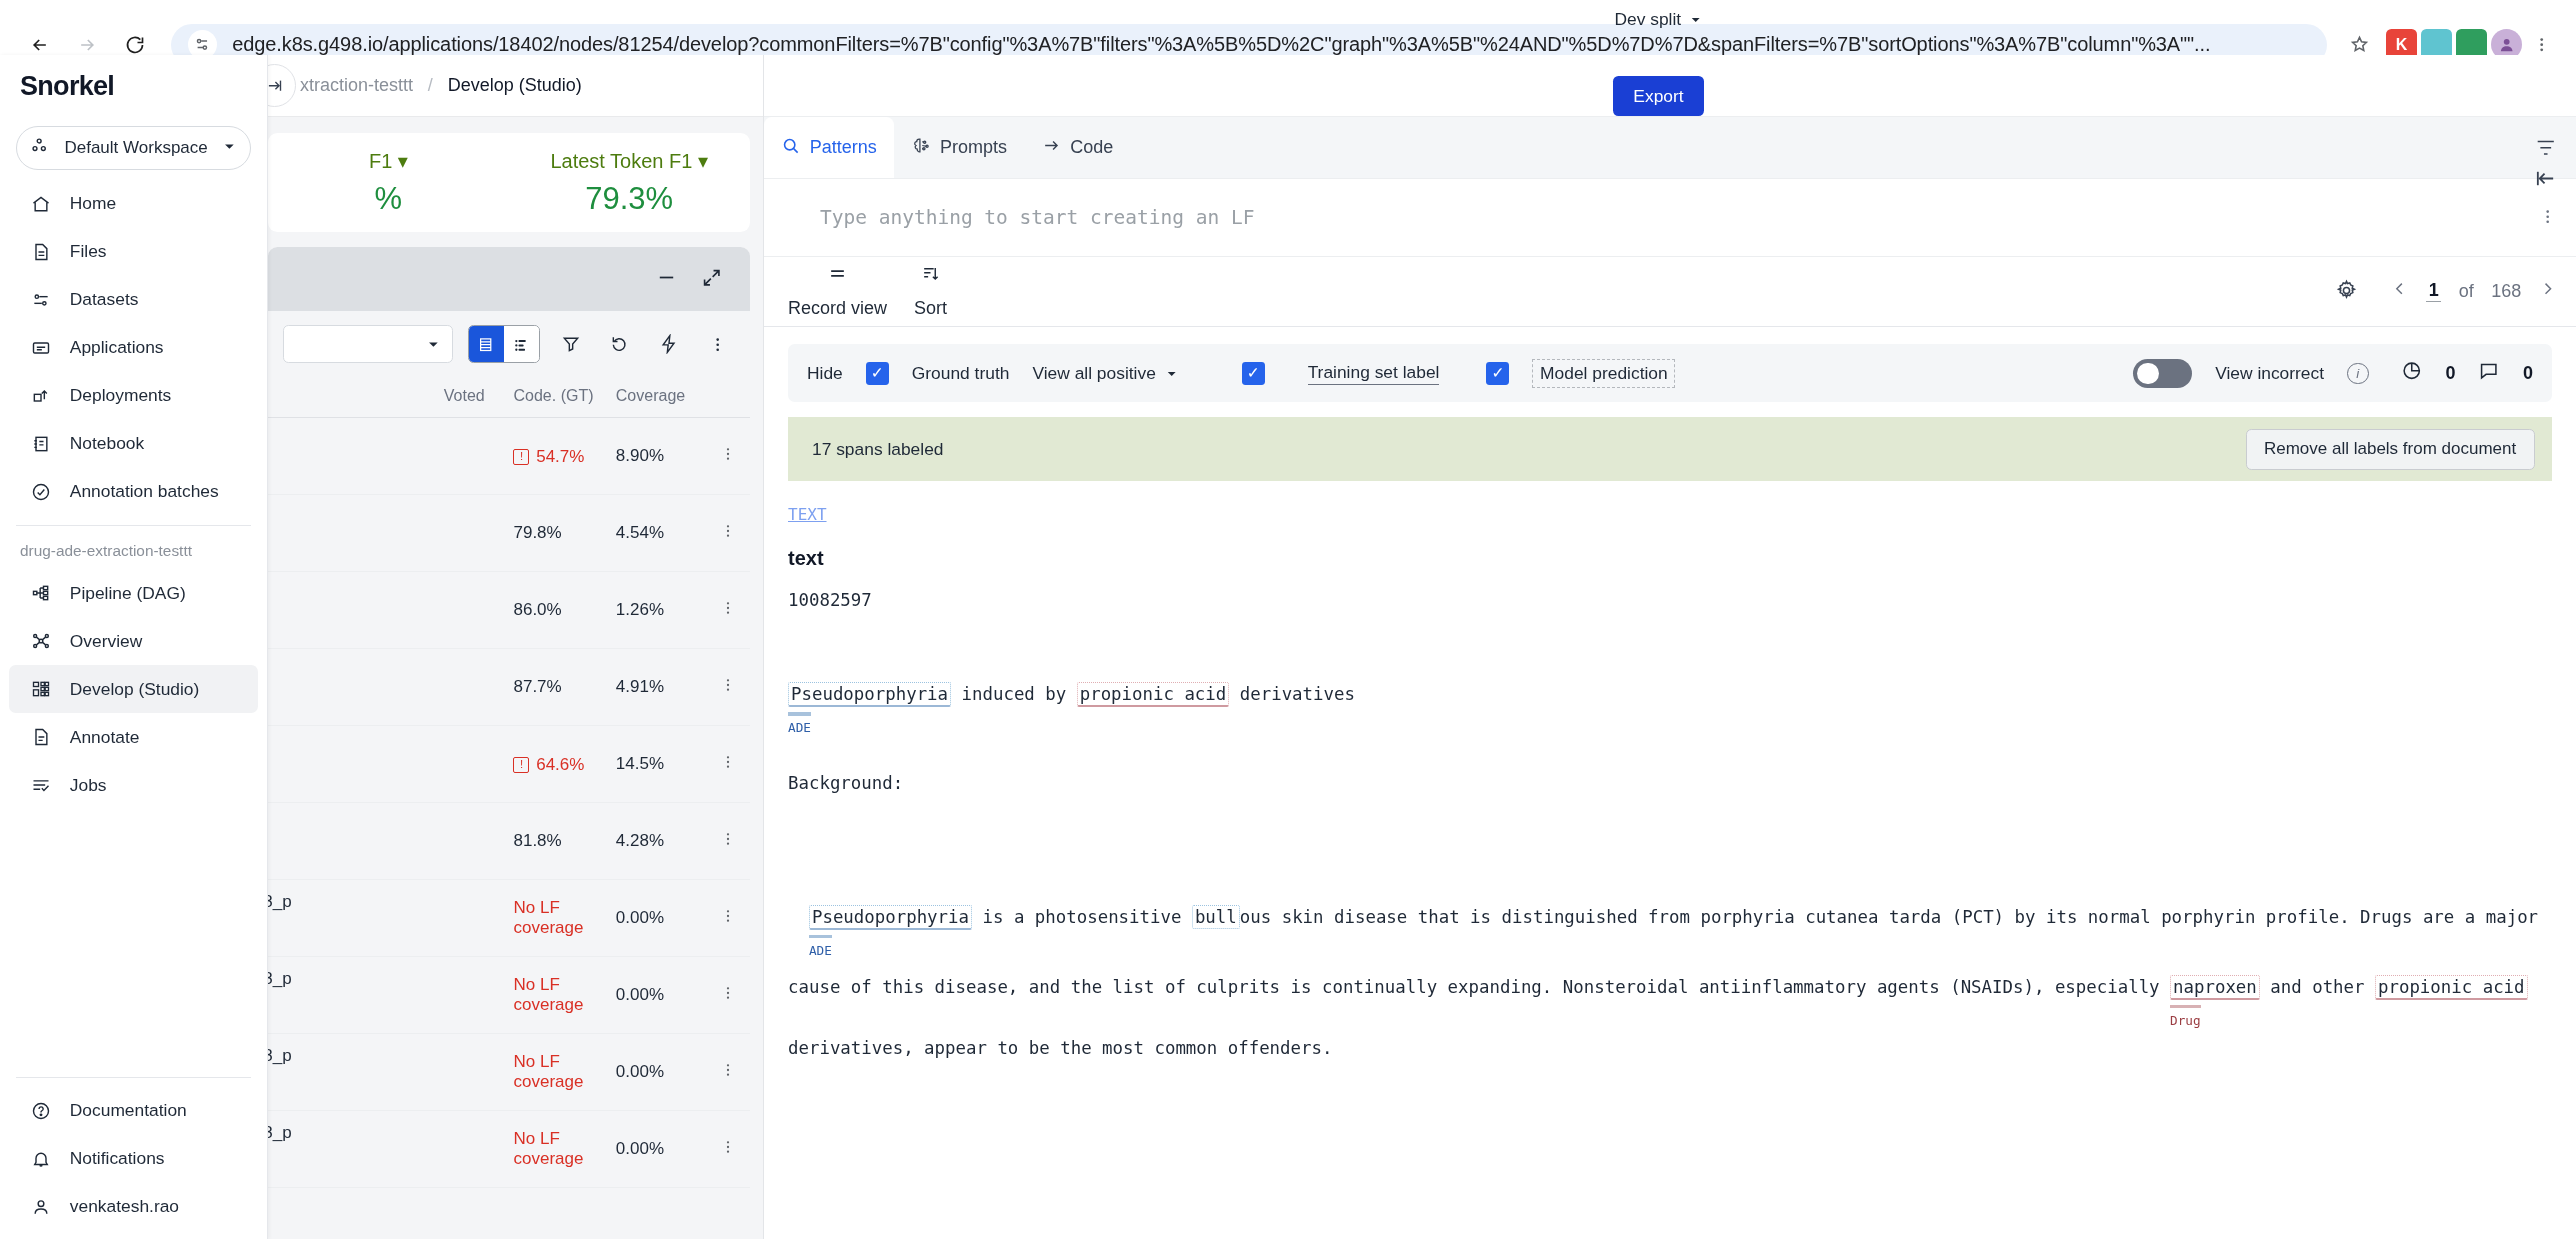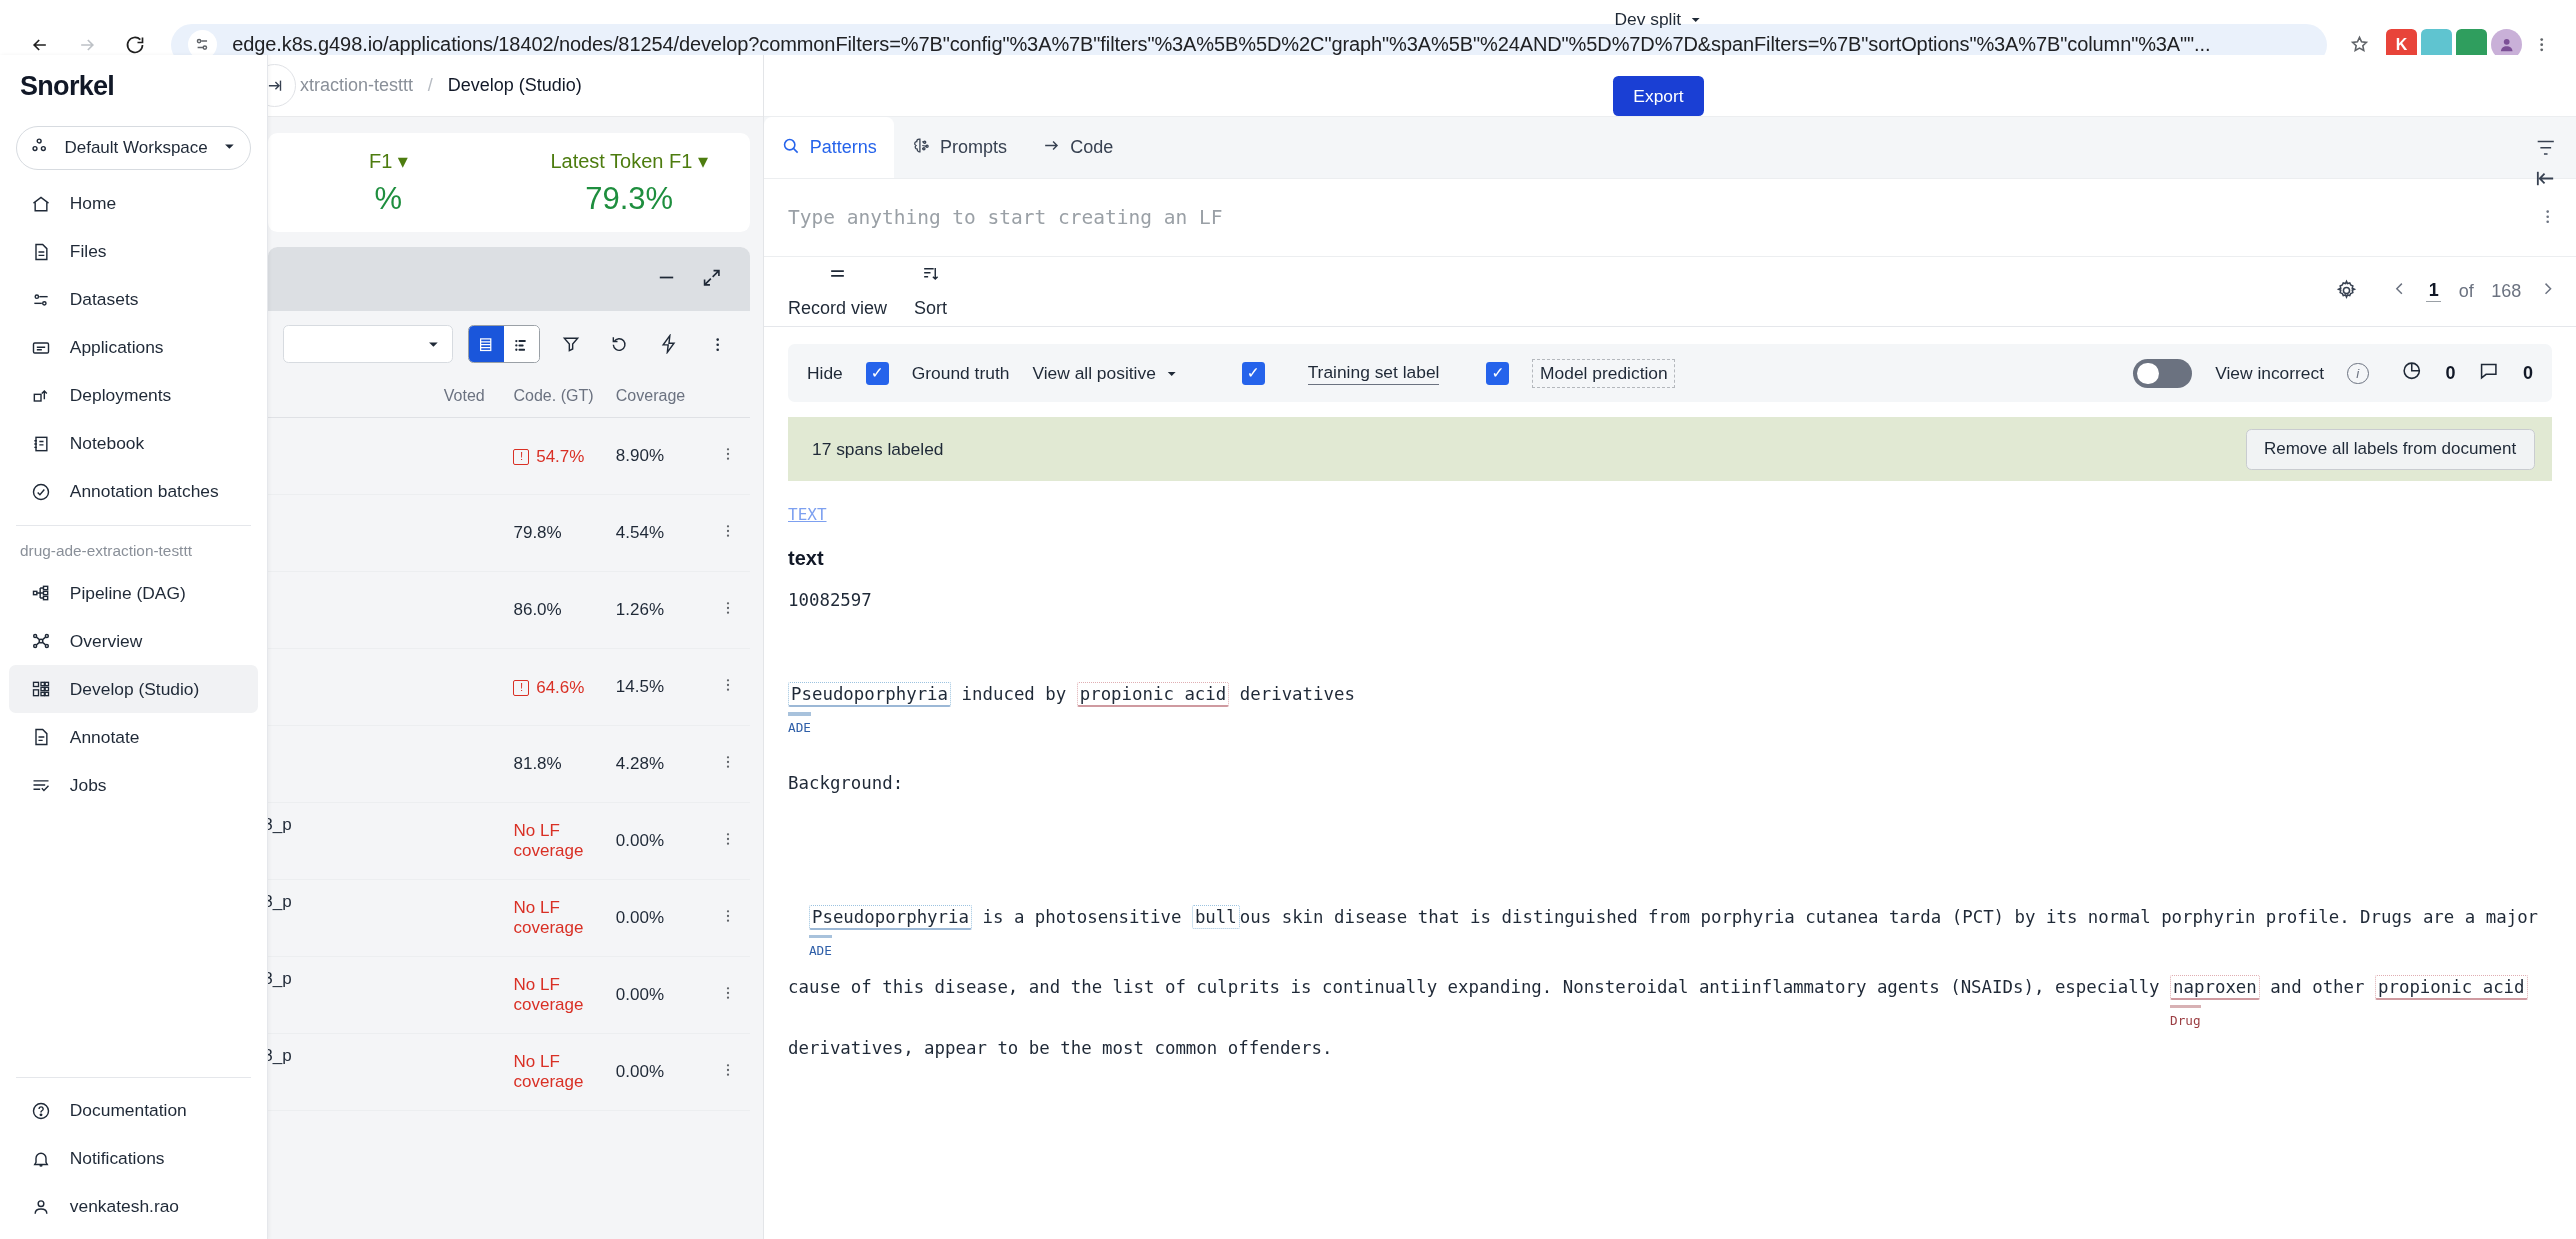--- a/index.html
+++ b/index.html
@@ -335,20 +335,21 @@
     align-items: center;
     padding-left: 24px;
     padding-right: 20px;
     border-bottom: 0.7px solid #eceef0;
   }
   .lf-input-placeholder {
     flex: 1;
     font-family: "DejaVu Sans Mono", monospace;
     font-size: 19.5px;
     color: #9aa0a6;
+    margin-left: 32px;
   }
 
   .record-bar {
     height: 70px;
     background: #ffffff;
     display: flex;
     align-items: center;
     gap: 27px;
     padding: 0 20px 0 24px;
     border-bottom: 0.7px solid #e5e7eb;
@@ -848,20 +849,35 @@
             </tr>
             <tr>
               <td class="col-name">
                 <div class="name-cell">
                   <span class="name-text"></span>
                 </div>
               </td>
               <td class="col-voted"></td>
               <td class="col-prec">86.0%</td>
               <td class="col-cov">1.26%</td>
+              <td class="col-menu"><svg width="16" height="16" viewBox="0 0 24 24" fill="#5f6368">
+                  <circle cx="12" cy="5" r="1.7"></circle>
+                  <circle cx="12" cy="12" r="1.7"></circle>
+                  <circle cx="12" cy="19" r="1.7"></circle>
+                </svg></td>
+            </tr>
+            <tr>
+              <td class="col-name">
+                <div class="name-cell">
+                  <span class="name-text"></span>
+                </div>
+              </td>
+              <td class="col-voted"></td>
+              <td class="col-prec">87.7%</td>
+              <td class="col-cov">4.91%</td>
               <td class="col-menu"><svg width="16" height="16" viewBox="0 0 24 24" fill="#5f6368">
                   <circle cx="12" cy="5" r="1.7"></circle>
                   <circle cx="12" cy="12" r="1.7"></circle>
                   <circle cx="12" cy="19" r="1.7"></circle>
                 </svg></td>
             </tr>
             <tr>
               <td class="col-name">
                 <div class="name-cell">
                   <span class="name-text"></span>

